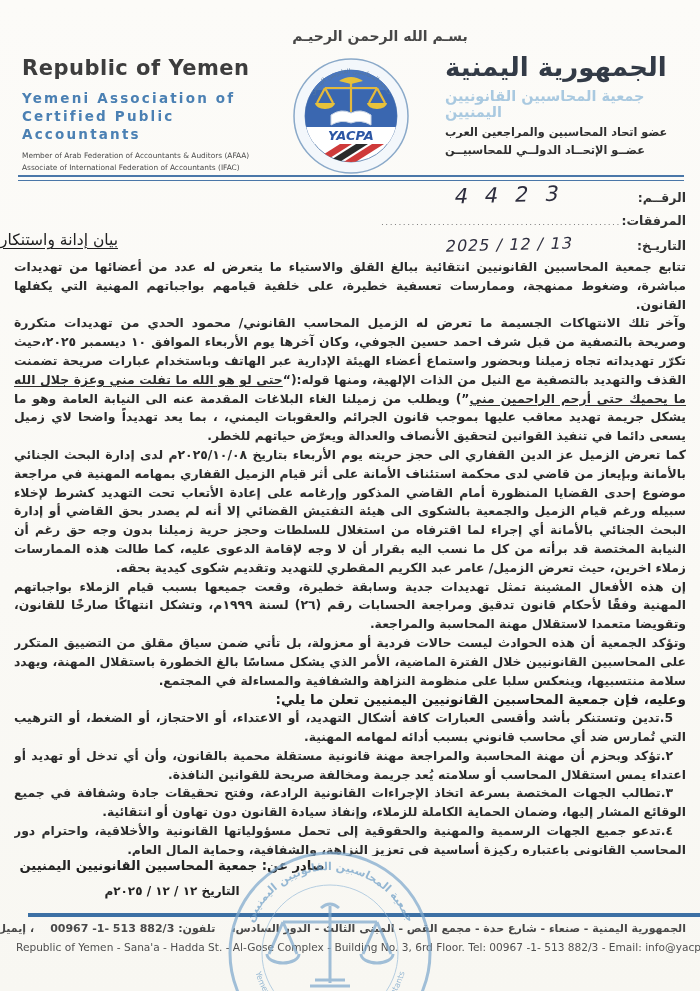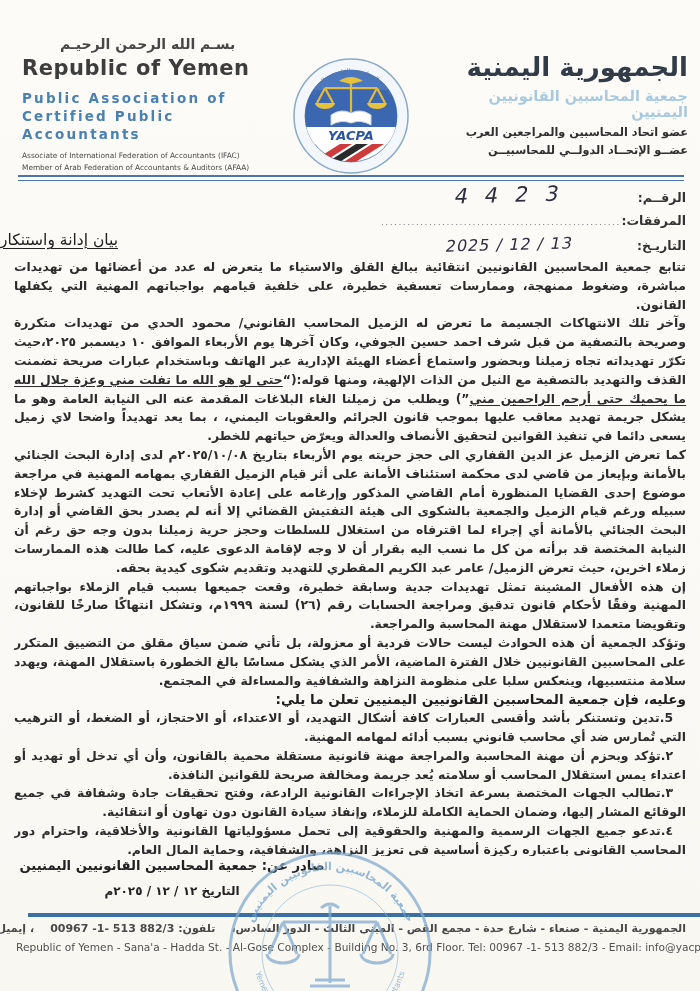--- a/index.html
+++ b/index.html
@@ -5,29 +5,29 @@
   html,body{margin:0;padding:0;background:#f3f2ee;}
   .page{
     position:relative;width:700px;height:991px;margin:0 auto;
     background:linear-gradient(180deg,#fcfbf8 0%,#faf9f5 60%,#f8f7f2 100%);
     overflow:hidden;
     font-family:"DejaVu Sans",sans-serif;
     color:#2c2c2c;
   }
   
   .bismillah{
-    position:absolute;top:36px;left:0;right:0;
+    position:absolute;top:28px;left:0;right:0;text-align:center;
     padding-left:60px;font-size:14px;font-weight:600;color:#474747;
     letter-spacing:1px;
   }
   .hdr-en{position:absolute;left:22px;top:56px;width:250px;}
   .hdr-en .country{font-size:21px;font-weight:700;color:#3d3d3d;letter-spacing:.5px;}
   .hdr-en .org{margin-top:9px;font-size:13.5px;font-weight:700;color:#4b80b3;letter-spacing:2.2px;line-height:18px;}
   .hdr-en .member{margin-top:7px;font-size:7.4px;color:#4a4a4a;line-height:11.5px;}
-  .hdr-ar{position:absolute;right:12px;top:52px;width:235px;text-align:right;direction:rtl;}
+  .hdr-ar{position:absolute;right:20px;top:52px;width:235px;text-align:left;direction:rtl;}
   .hdr-ar .country{font-size:26px;font-weight:800;color:#333b47;letter-spacing:1px;}
   .hdr-ar .org{margin-top:6px;font-size:14.5px;font-weight:700;color:#a9c9e0;}
   .hdr-ar .member{margin-top:4px;font-size:11.3px;font-weight:700;color:#2f2f2f;line-height:18px;}
   .logo{position:absolute;left:292px;top:57px;width:118px;height:118px;}
   
   .divider{position:absolute;top:175px;left:18px;right:16px;height:3px;
     border-top:2.5px solid #4a77a8;border-bottom:1.5px solid #4a77a8;}
   
   .meta{position:absolute;top:183px;right:14px;width:305px;direction:rtl;}
   .meta-row{display:flex;align-items:baseline;margin-bottom:6px;min-height:16px;}
@@ -69,26 +69,26 @@
 </head>
 <body>
 
 <div class="page">
 
   <div class="bismillah">بسـم الله الرحمن الرحيـم</div>
 
   <div class="hdr-en">
     <div class="country">Republic of Yemen</div>
     <div class="org">
-      <div>Public Association of</div>
+      <div>Yemeni Association of</div>
       <div>Certified Public Accountants</div>
     </div>
     <div class="member">
+      <div>Member of Arab Federation of Accountants &amp; Auditors (AFAA)</div>
       <div>Associate of International Federation of Accountants (IFAC)</div>
-      <div>Member of Arab Federation of Accountants &amp; Auditors (AFAA)</div>
     </div>
   </div>
 
   <div class="logo">
     <svg width="118" height="118" viewBox="0 0 118 118">
       <defs>
         <clipPath id="logoClip">
             <circle cx="59" cy="59" r="46"></circle>
           </clipPath>
         <path id="logoArc" d="M 16,59 A 43,43 0 0 1 102,59" fill="none"></path>

